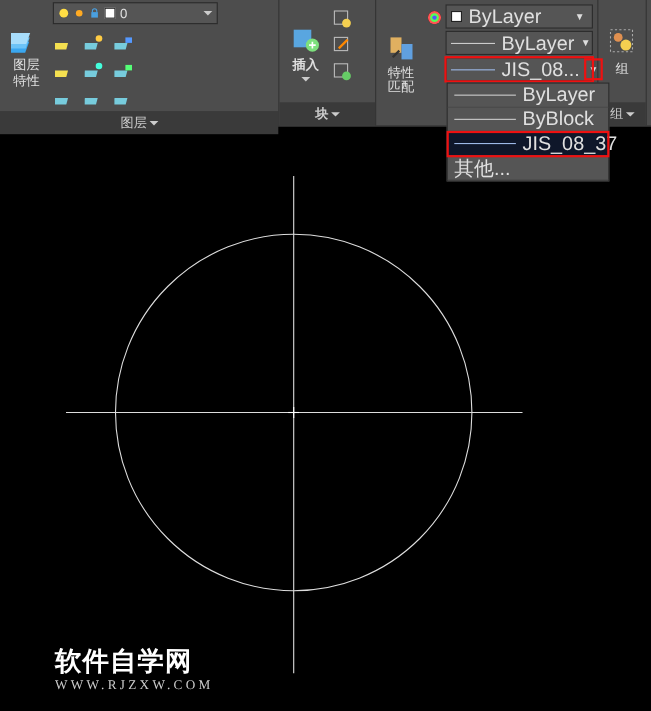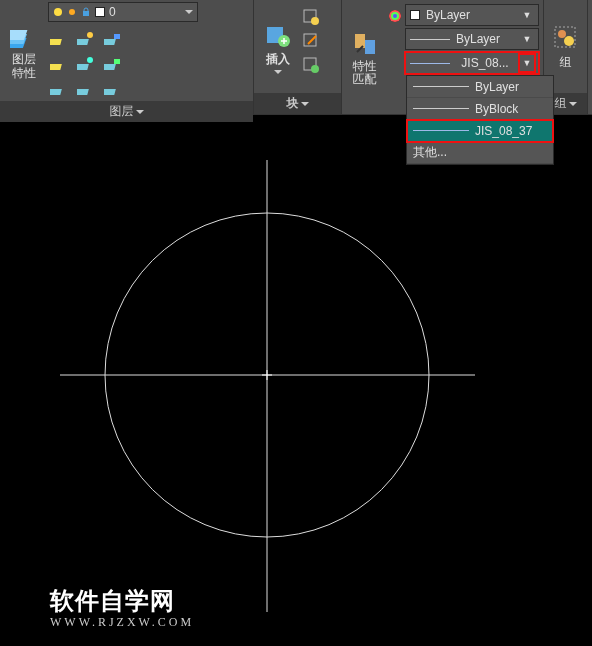--- a/index.html
+++ b/index.html
@@ -90,21 +90,21 @@
   }
   .prop-combo .sample {
     flex: 0 0 40px;
     height: 14px;
     display: flex;
     align-items: center;
     justify-content: center;
   }
   .prop-combo .label {
     flex: 1;
-    font-size: 12px;
+    font-size: 18px;
     text-align: left;
   }
   .prop-combo .arrow {
     width: 14px;
     text-align: center;
     color: #ddd;
     font-size: 9px;
   }
   .color-swatch {
     width: 10px; height: 10px;
@@ -379,21 +379,21 @@
                   <span class="line-solid"></span>
                 </span>
               <span class="label">ByLayer</span>
             </div>
             <div class="dropdown-item">
               <span class="sample">
                   <span class="line-solid"></span>
                 </span>
               <span class="label">ByBlock</span>
             </div>
-            <div class="dropdown-item highlight-red" style="background:#0f766e;">
+            <div class="dropdown-item highlight-red" style="background:#0f172a;">
               <span class="sample">
                   <span class="line-jis"></span>
                 </span>
               <span class="label">JIS_08_37</span>
             </div>
             <div class="dropdown-item">
               <span class="label">其他...</span>
             </div>
           </div>
         </div>

